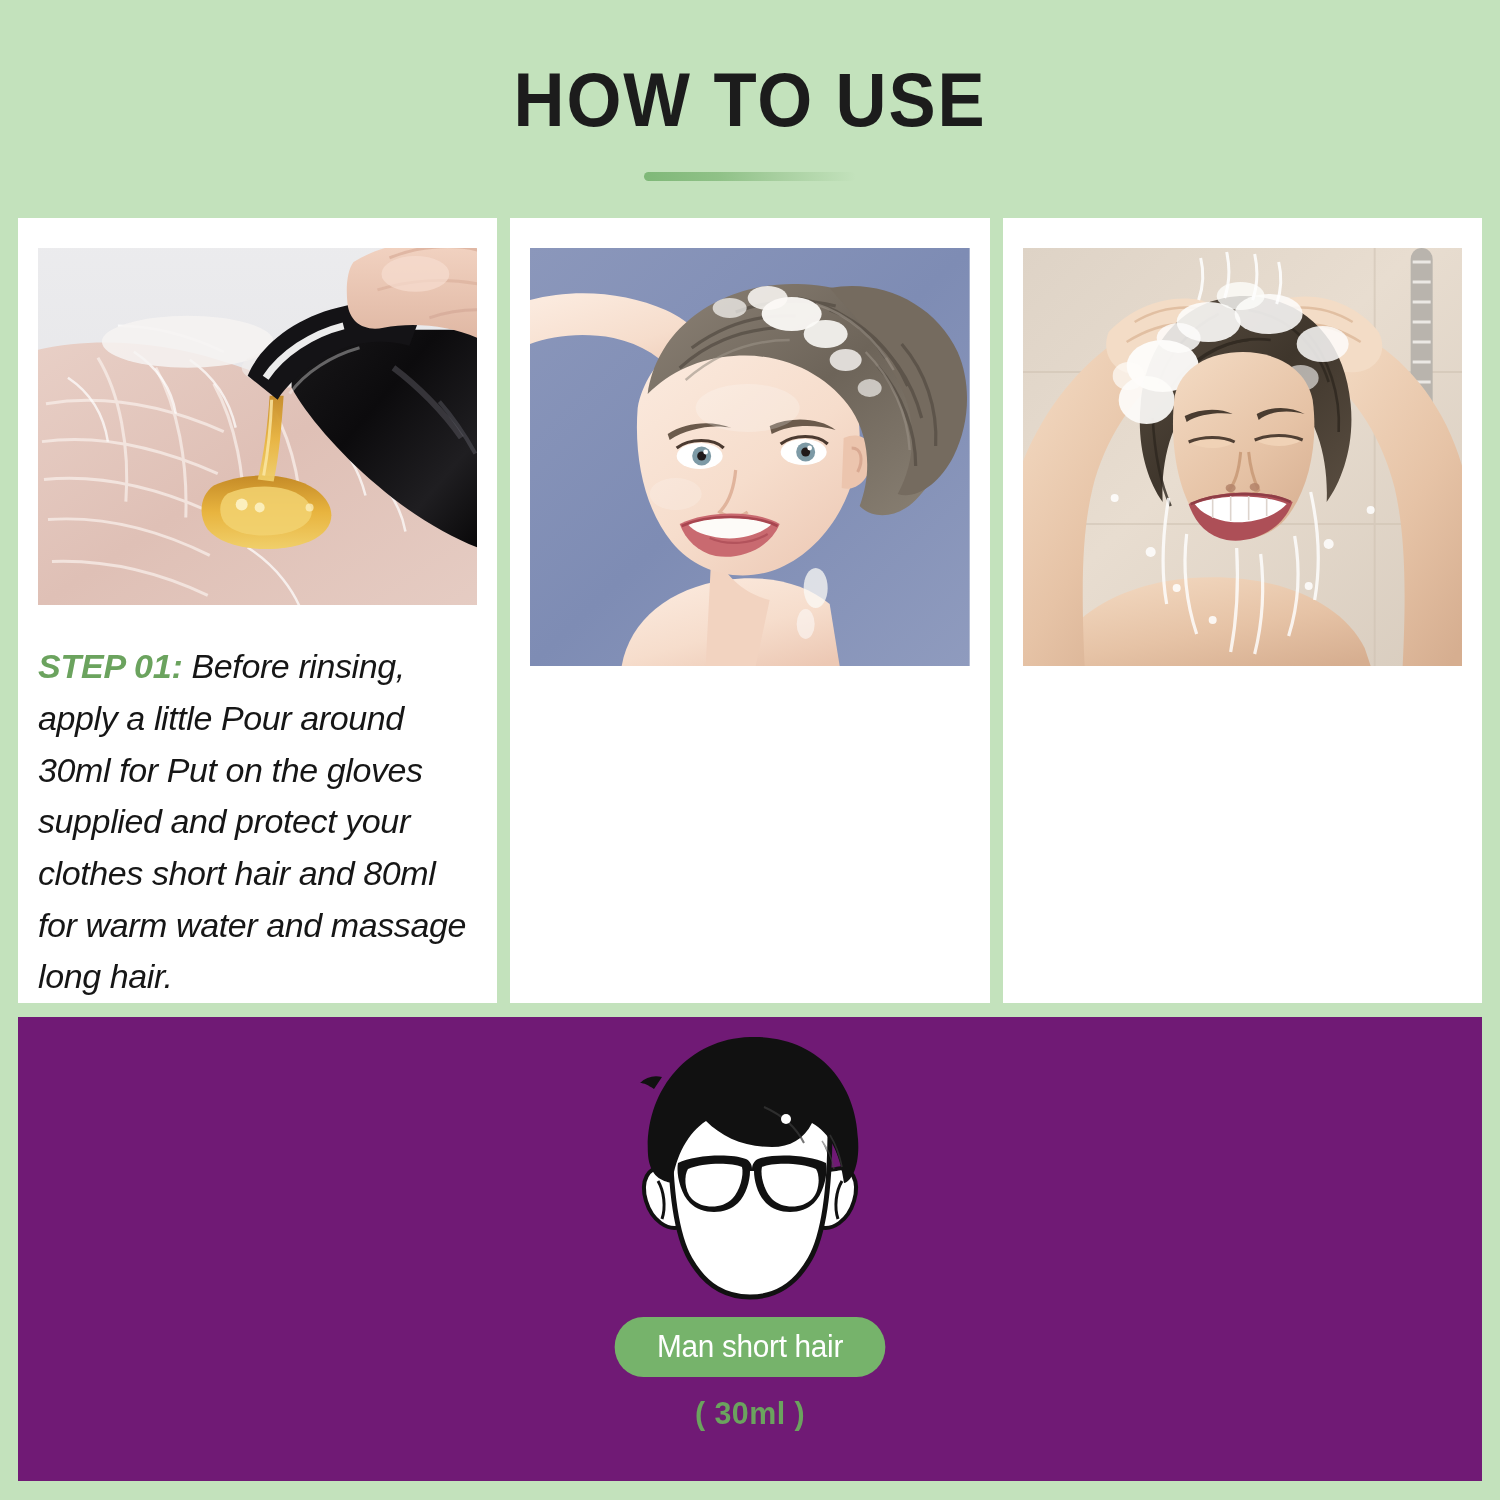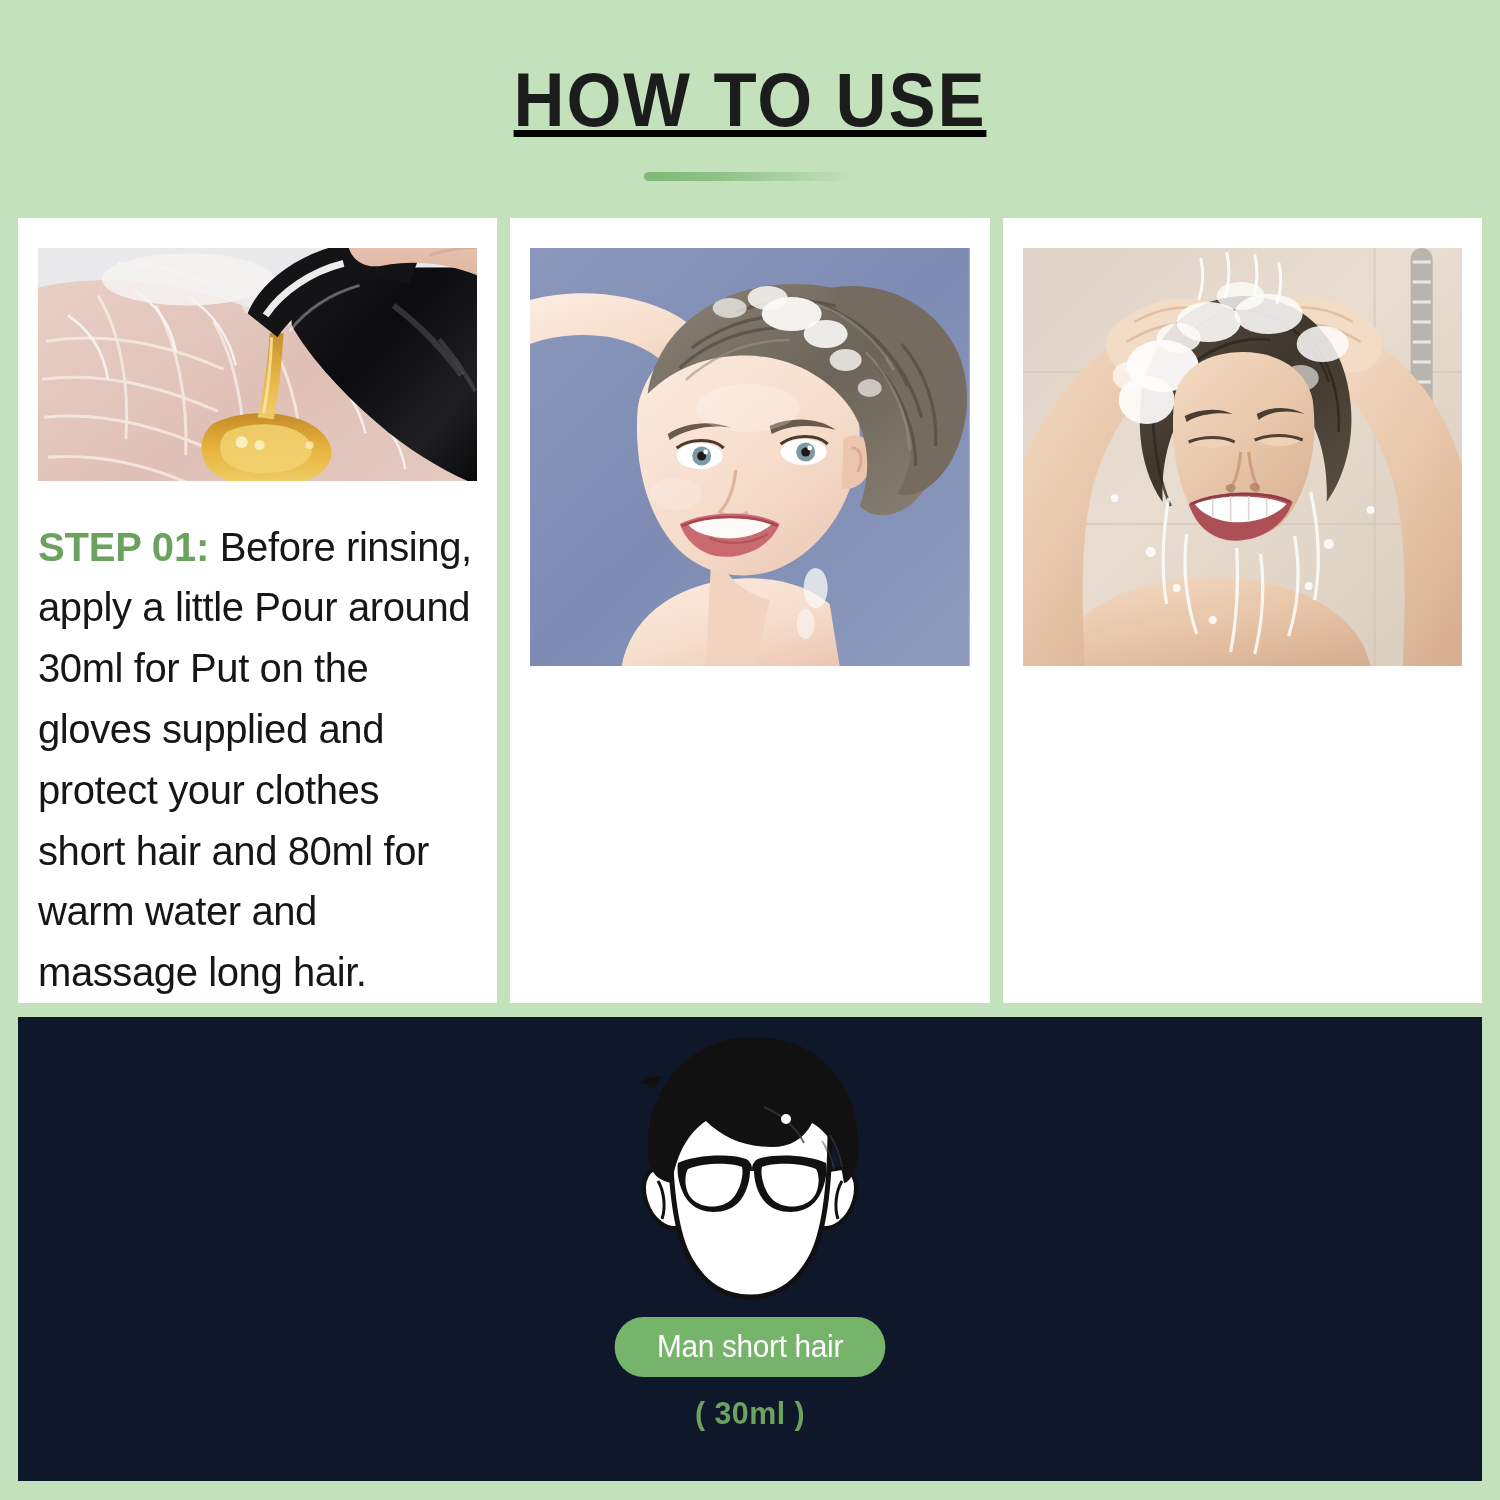--- a/index.html
+++ b/index.html
@@ -13,21 +13,20 @@
   body {
     background: #c3e2bc;
     font-family: "Liberation Sans", sans-serif;
     position: relative;
   }
 
   
   .header {
     padding-top: 62px;
     text-align: center;
-    text-decoration: underline;
   }
   .page-title {
     font-family: "Liberation Sans", sans-serif;
     font-size: 76px;
     font-weight: 700;
     letter-spacing: 2px;
     color: #1c1c1c;
     line-height: 1;
     transform: scaleX(0.93);
   }
@@ -60,40 +59,41 @@
     width: 100%;
     height: 418px;
     overflow: hidden;
     position: relative;
   }
   .step-photo svg { display: block; width: 100%; height: 100%; }
 
   .step-text {
     margin-top: 36px;
     font-family: "Liberation Sans", sans-serif;
-    font-size: 40px;
+    font-size: 34px;
     line-height: 1.52;
     color: #161616;
     letter-spacing: -0.4px;
     padding-right: 4px;
+    font-style: italic;
   }
   .step-label {
     font-weight: 700;
     color: #6ba35e;
     letter-spacing: -0.2px;
   }
 
   
   .bottom-panel {
     position: absolute;
     top: 1017px;
     left: 18px;
     width: 1464px;
     height: 464px;
-    background: #0f172a;
+    background: #701a75;
     display: flex;
   }
   .hair-col {
     flex: 1;
     display: flex;
     flex-direction: column;
     align-items: center;
     padding-top: 14px;
   }
   .hair-icon {

